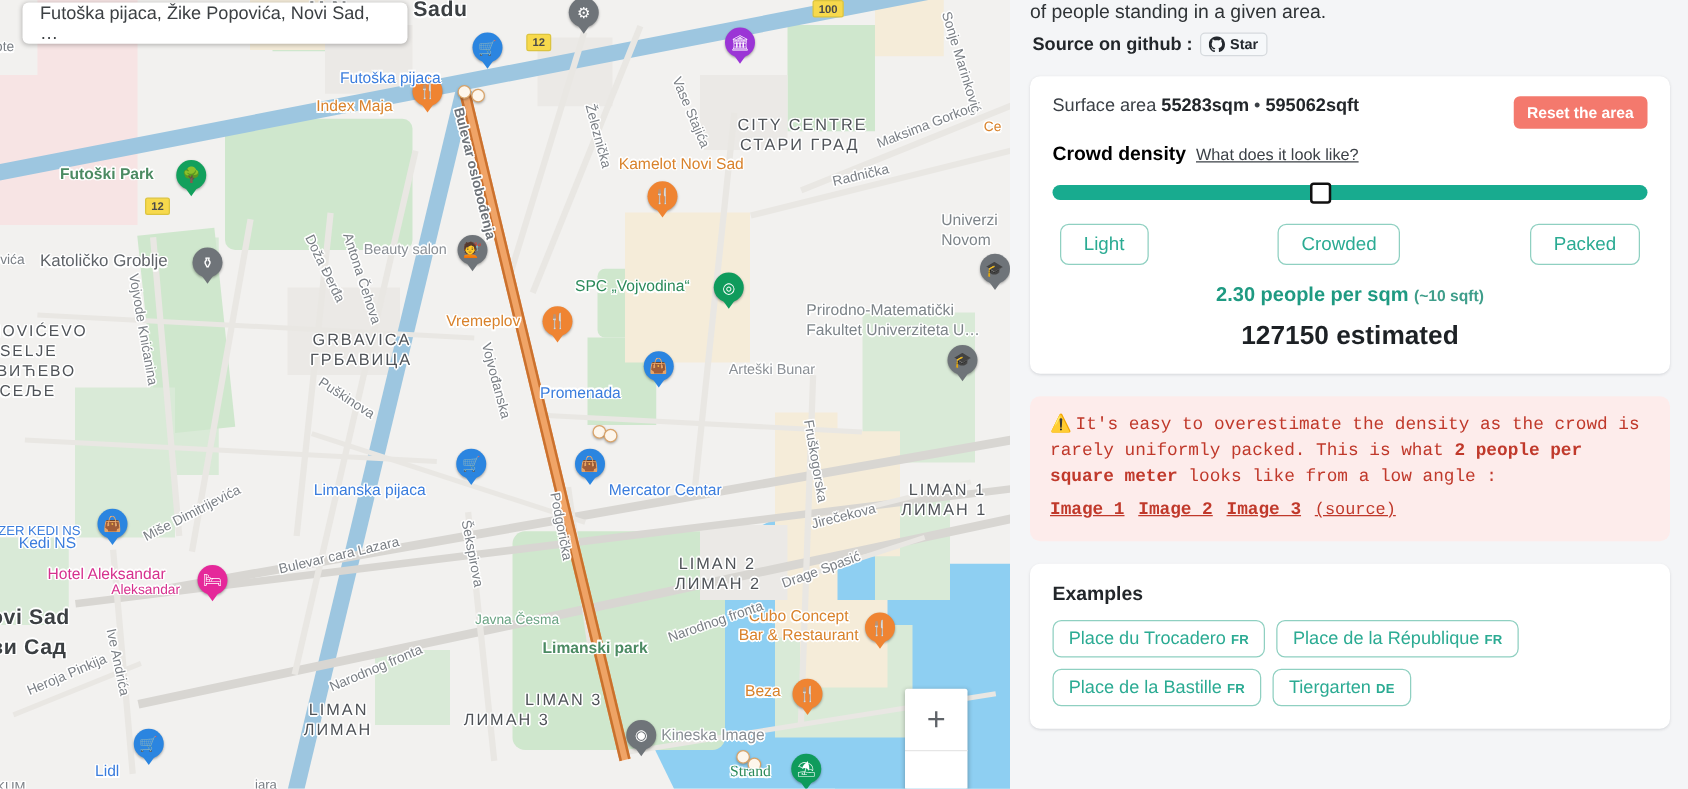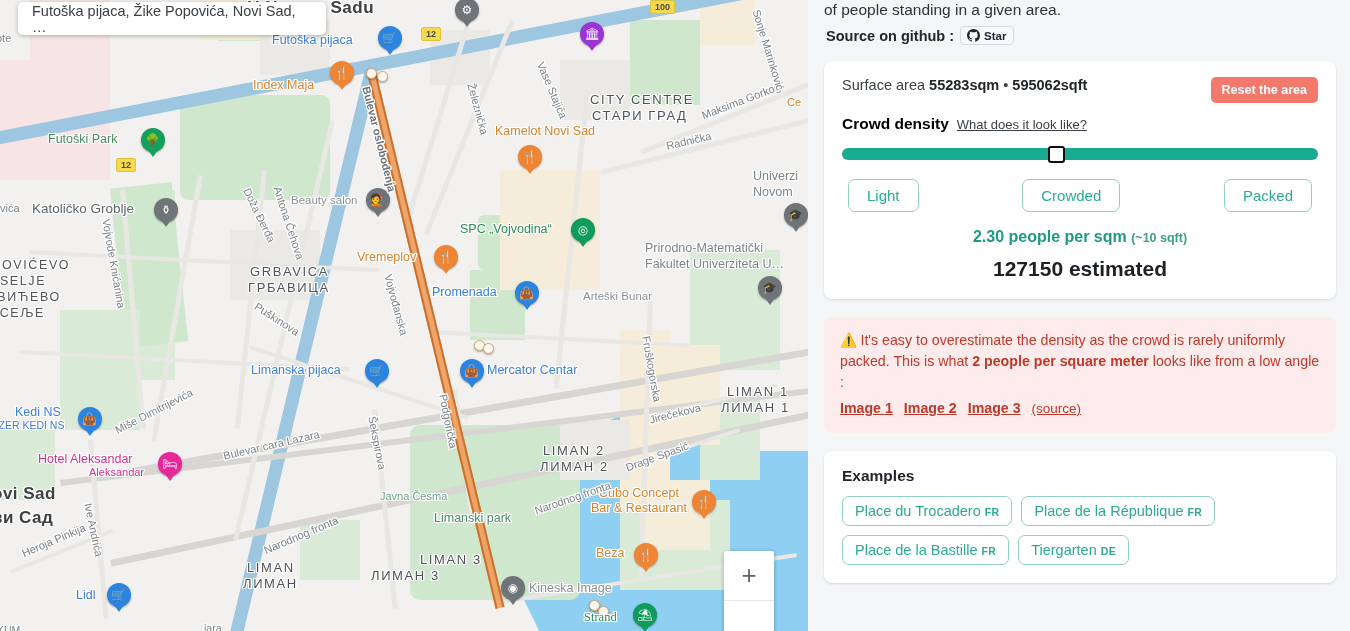--- a/index.html
+++ b/index.html
@@ -43,25 +43,25 @@
   .lbl {
     position:absolute; white-space:nowrap;
     color:#5f6368; text-shadow:
       -1.2px 0 #fff, 1.2px 0 #fff, 0 -1.2px #fff, 0 1.2px #fff,
       -1px -1px #fff, 1px 1px #fff, -1px 1px #fff, 1px -1px #fff;
     pointer-events:none;
   }
   .lbl.street { font-size:11px; color:#7a7f85; }
   .lbl.hood { font-size:13px; letter-spacing:1.6px; color:#4f5358; font-weight:500; }
   .lbl.city  { font-size:17px; letter-spacing:0.5px; color:#3c4043; font-weight:600; }
-  .lbl.poi   { font-size:12.5px; color:#3b7ddd; }
+  .lbl.poi   { font-size:12.5px; color:#3b7ddd;margin-top:22px; }
   .lbl.poi-o { font-size:12.5px; color:#d9822b; }
   .lbl.poi-g { font-size:12.5px; color:#2b8a5a; }
   .lbl.poi-p { font-size:12.5px; color:#d6308e; }
-  .lbl.park  { font-size:12.5px; color:#4b8a62; }
+  .lbl.park  { font-size:12.5px; color:#4b8a62;font-weight:bold; }
   .lbl.gray  { font-size:11.5px; color:#8a8f95; }
   .lbl.edu   { font-size:12.5px; color:#7d8489; }
 
   .pin {
     position:absolute; width:24px; height:24px; border-radius:50% 50% 50% 50%;
     display:flex; align-items:center; justify-content:center;
     color:#fff; font-size:12px;
     box-shadow:0 1px 2px rgba(0,0,0,.35);
   }
   .pin::after {
@@ -178,21 +178,21 @@
   }
   .density-line .sub { font-size:12.5px; font-weight:bold; color:#3f9e8b; }
   .estimate {
     margin-top:11px; text-align:center;
     font-size:21px; font-weight:bold; color:#1d2125;
   }
 
   .warn {
     background:#fdeceb; border-radius:8px;
     padding:13px 16px 14px 16px; margin-bottom:18px;
-    color:#c0392b; font-size:14.2px; line-height:21px;
+    color:#c0392b; font-size:14.2px; line-height:21px;font-family:Liberation Mono, monospace;
   }
   .warn b { font-weight:bold; }
   .warn .wicon { font-size:14px; margin-right:3px; }
   .warn .links { margin-top:5px; display:flex; align-items:baseline; gap:11px; }
   .warn .links a { color:#c0392b; font-weight:bold; text-decoration:underline; cursor:pointer; }
   .warn .links .src { color:#c0392b; font-weight:normal; text-decoration:underline; cursor:pointer; font-size:13.5px; }
 
   .ex-title { font-size:15.5px; font-weight:bold; color:#22262a; margin-bottom:11px; }
   .ex-grid { display:flex; flex-wrap:wrap; gap:9px; }
   .exbtn {

